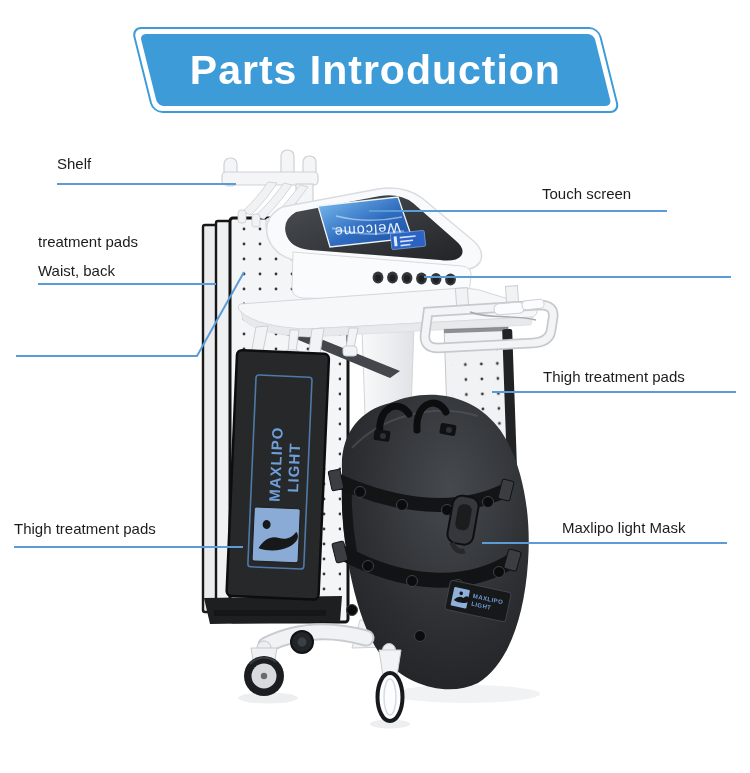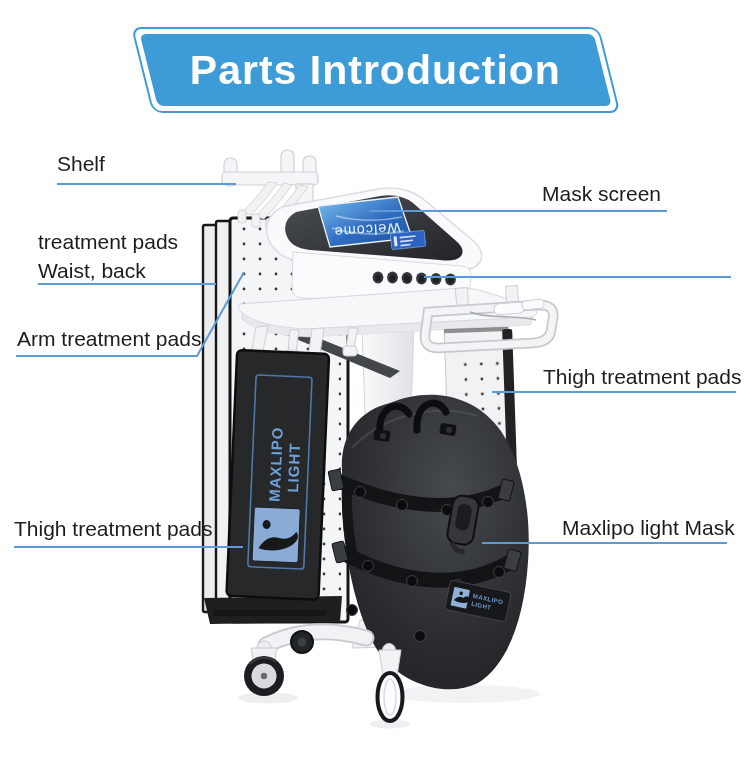--- a/index.html
+++ b/index.html
@@ -28,21 +28,21 @@
     transform:skewX(-14deg);color:#fff;font-weight:bold;font-size:41px;
     letter-spacing:1px;white-space:nowrap;
   }
   
   .art{position:absolute;left:0;top:0;}
   svg text{font-family:"Liberation Sans",sans-serif;}
   .brand{fill:var(--brand-blue);font-weight:bold;}
   .leader{stroke:var(--leader-line);stroke-width:2;fill:none;}
   
   .lbl{
-    position:absolute;font-size:21px;line-height:29px;color:var(--label-text);
+    position:absolute;font-size:15px;line-height:29px;color:var(--label-text);
     white-space:nowrap;
   }
 </style>
 </head>
 <body>
 
 <div class="stage">
 
   <div class="banner">
     <div class="banner-inner">
@@ -282,28 +282,25 @@
     </g>
   </svg>
 
   <div class="lbl" style="left:57px;top:149px">
     <span>Shelf</span>
   </div>
   <div class="lbl" style="left:38px;top:227px">
     <span style="display:block">treatment pads</span>
     <span style="display:block">Waist, back</span>
   </div>
-  <div class="lbl" style="left:17px;top:324px">
-    <span>Arm treatment pads</span>
-  </div>
   <div class="lbl" style="left:14px;top:514px">
     <span>Thigh treatment pads</span>
   </div>
   <div class="lbl" style="left:542px;top:179px">
-    <span>Mask screen</span>
+    <span>Touch screen</span>
   </div>
   <div class="lbl" style="left:543px;top:362px">
     <span>Thigh treatment pads</span>
   </div>
   <div class="lbl" style="left:562px;top:513px">
     <span>Maxlipo light Mask</span>
   </div>
 </div>
 
 </body></html>

